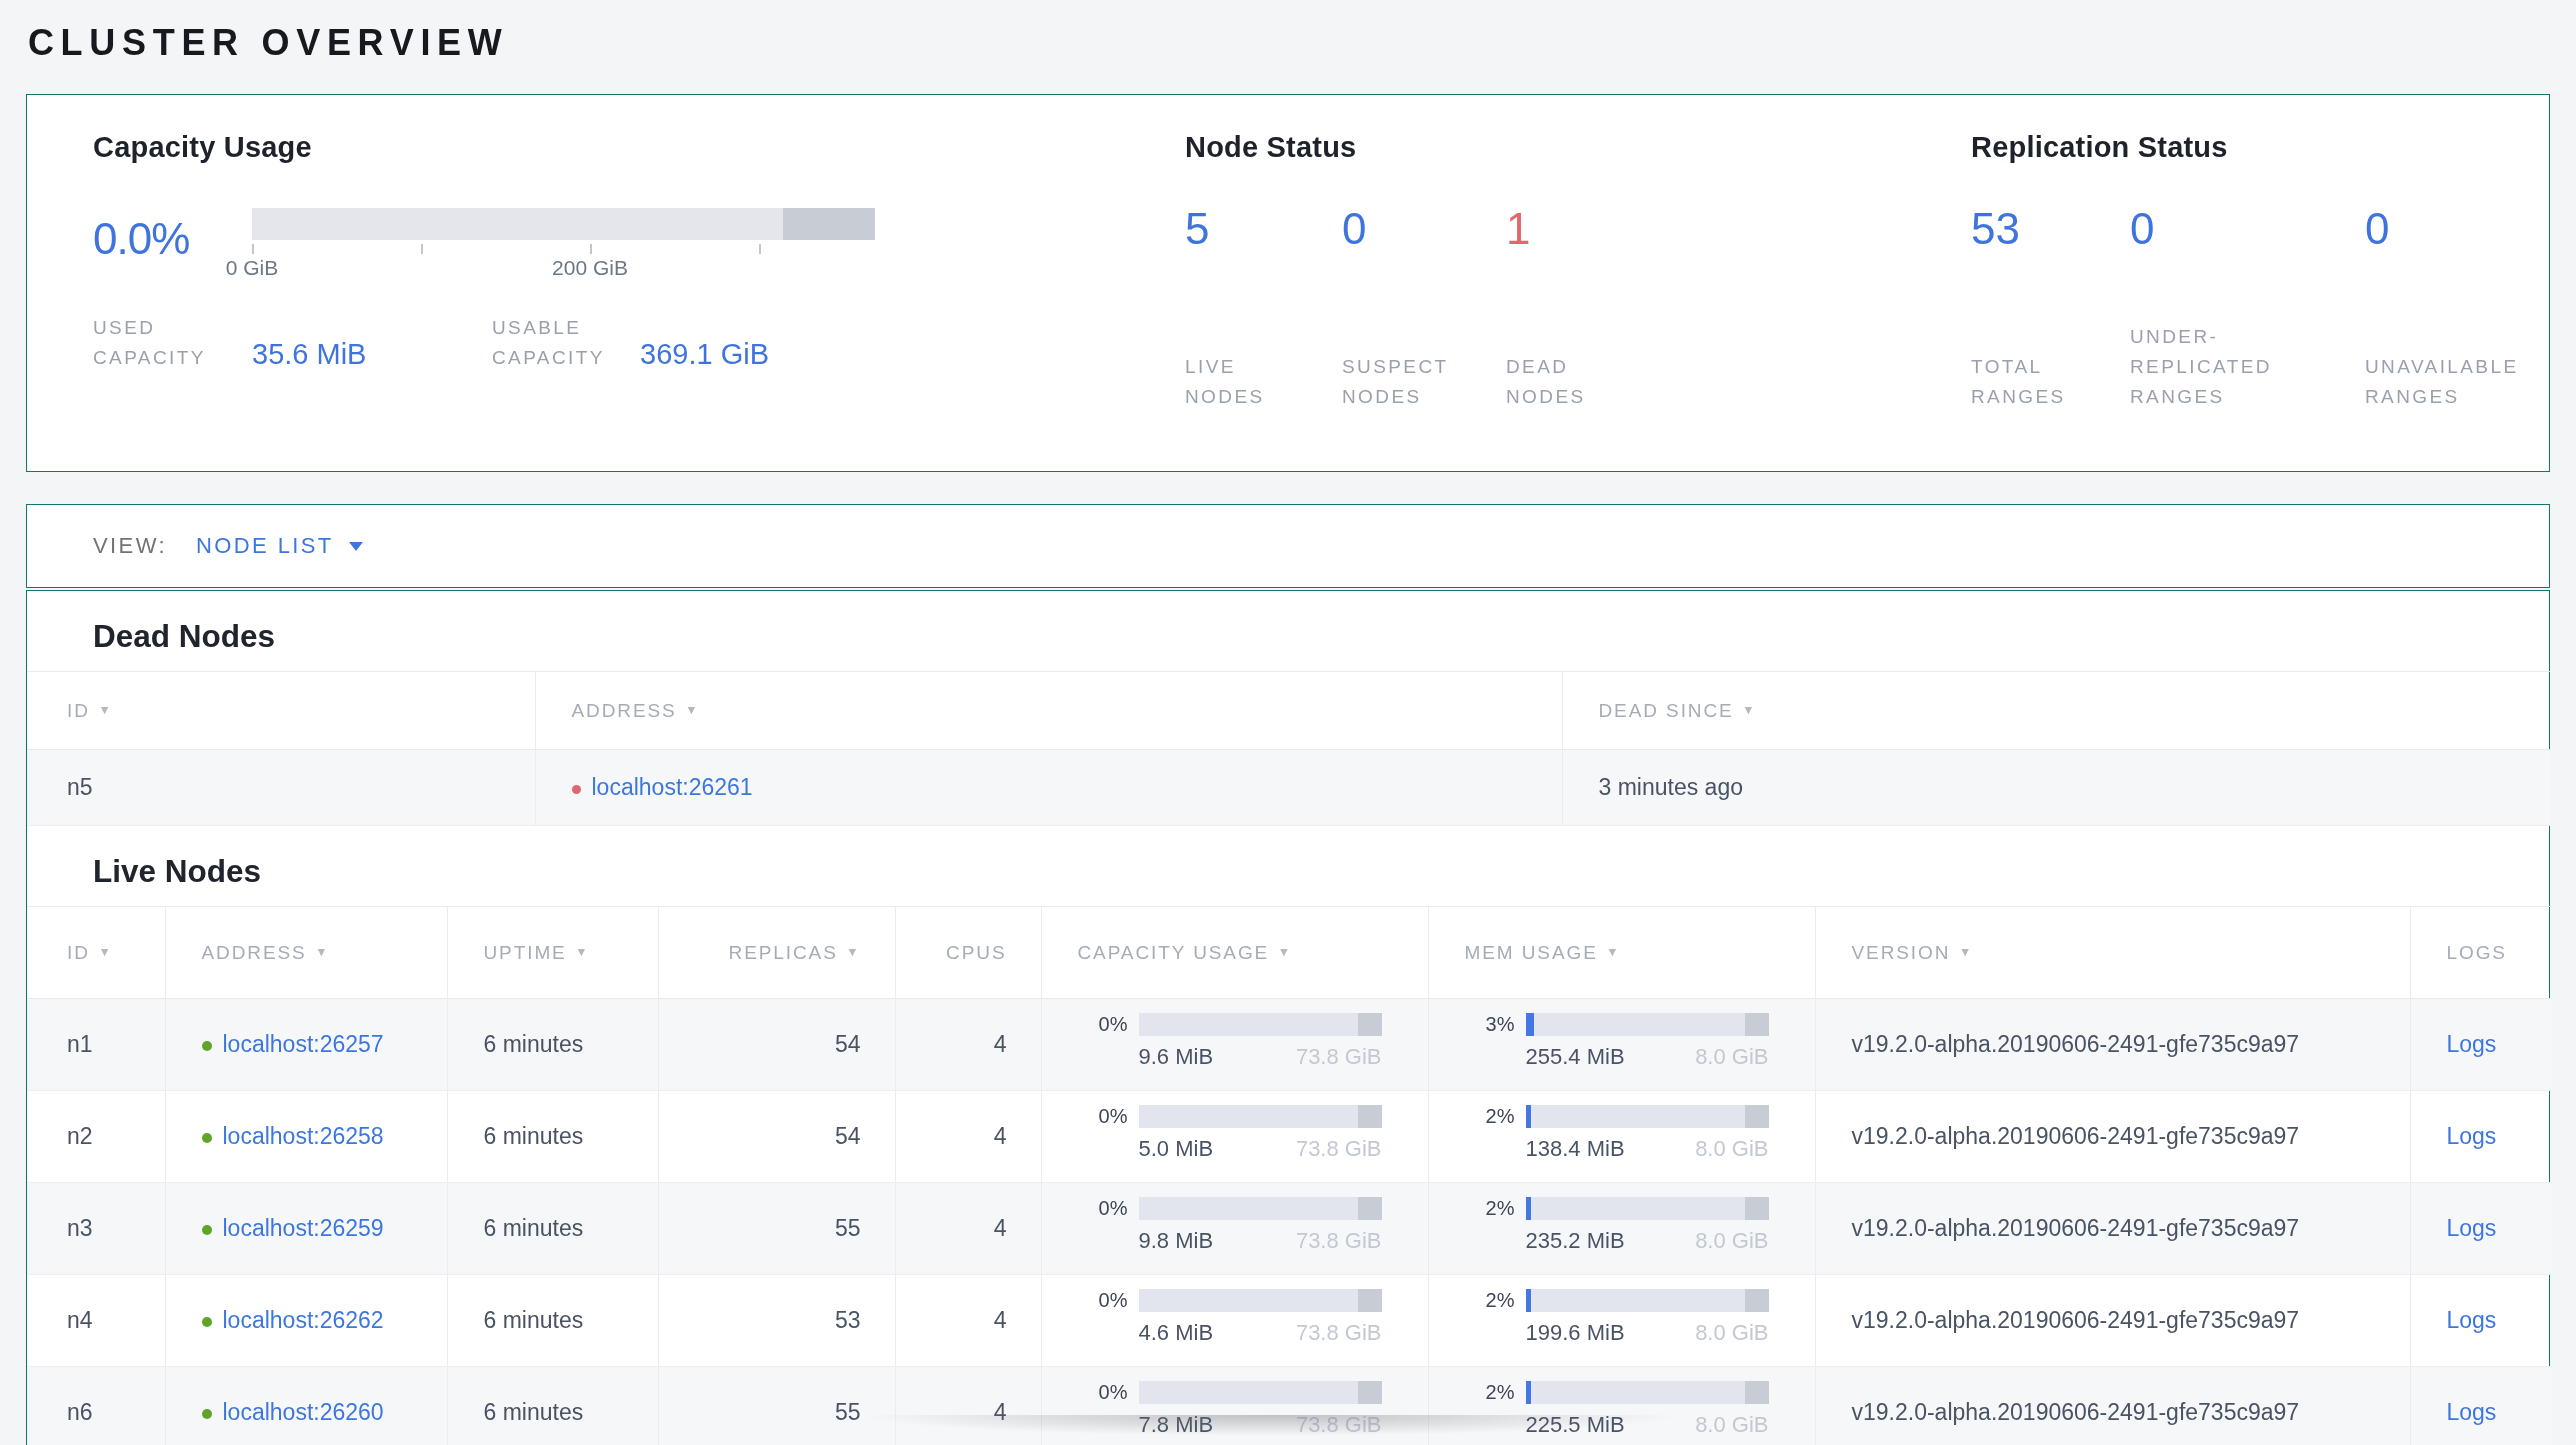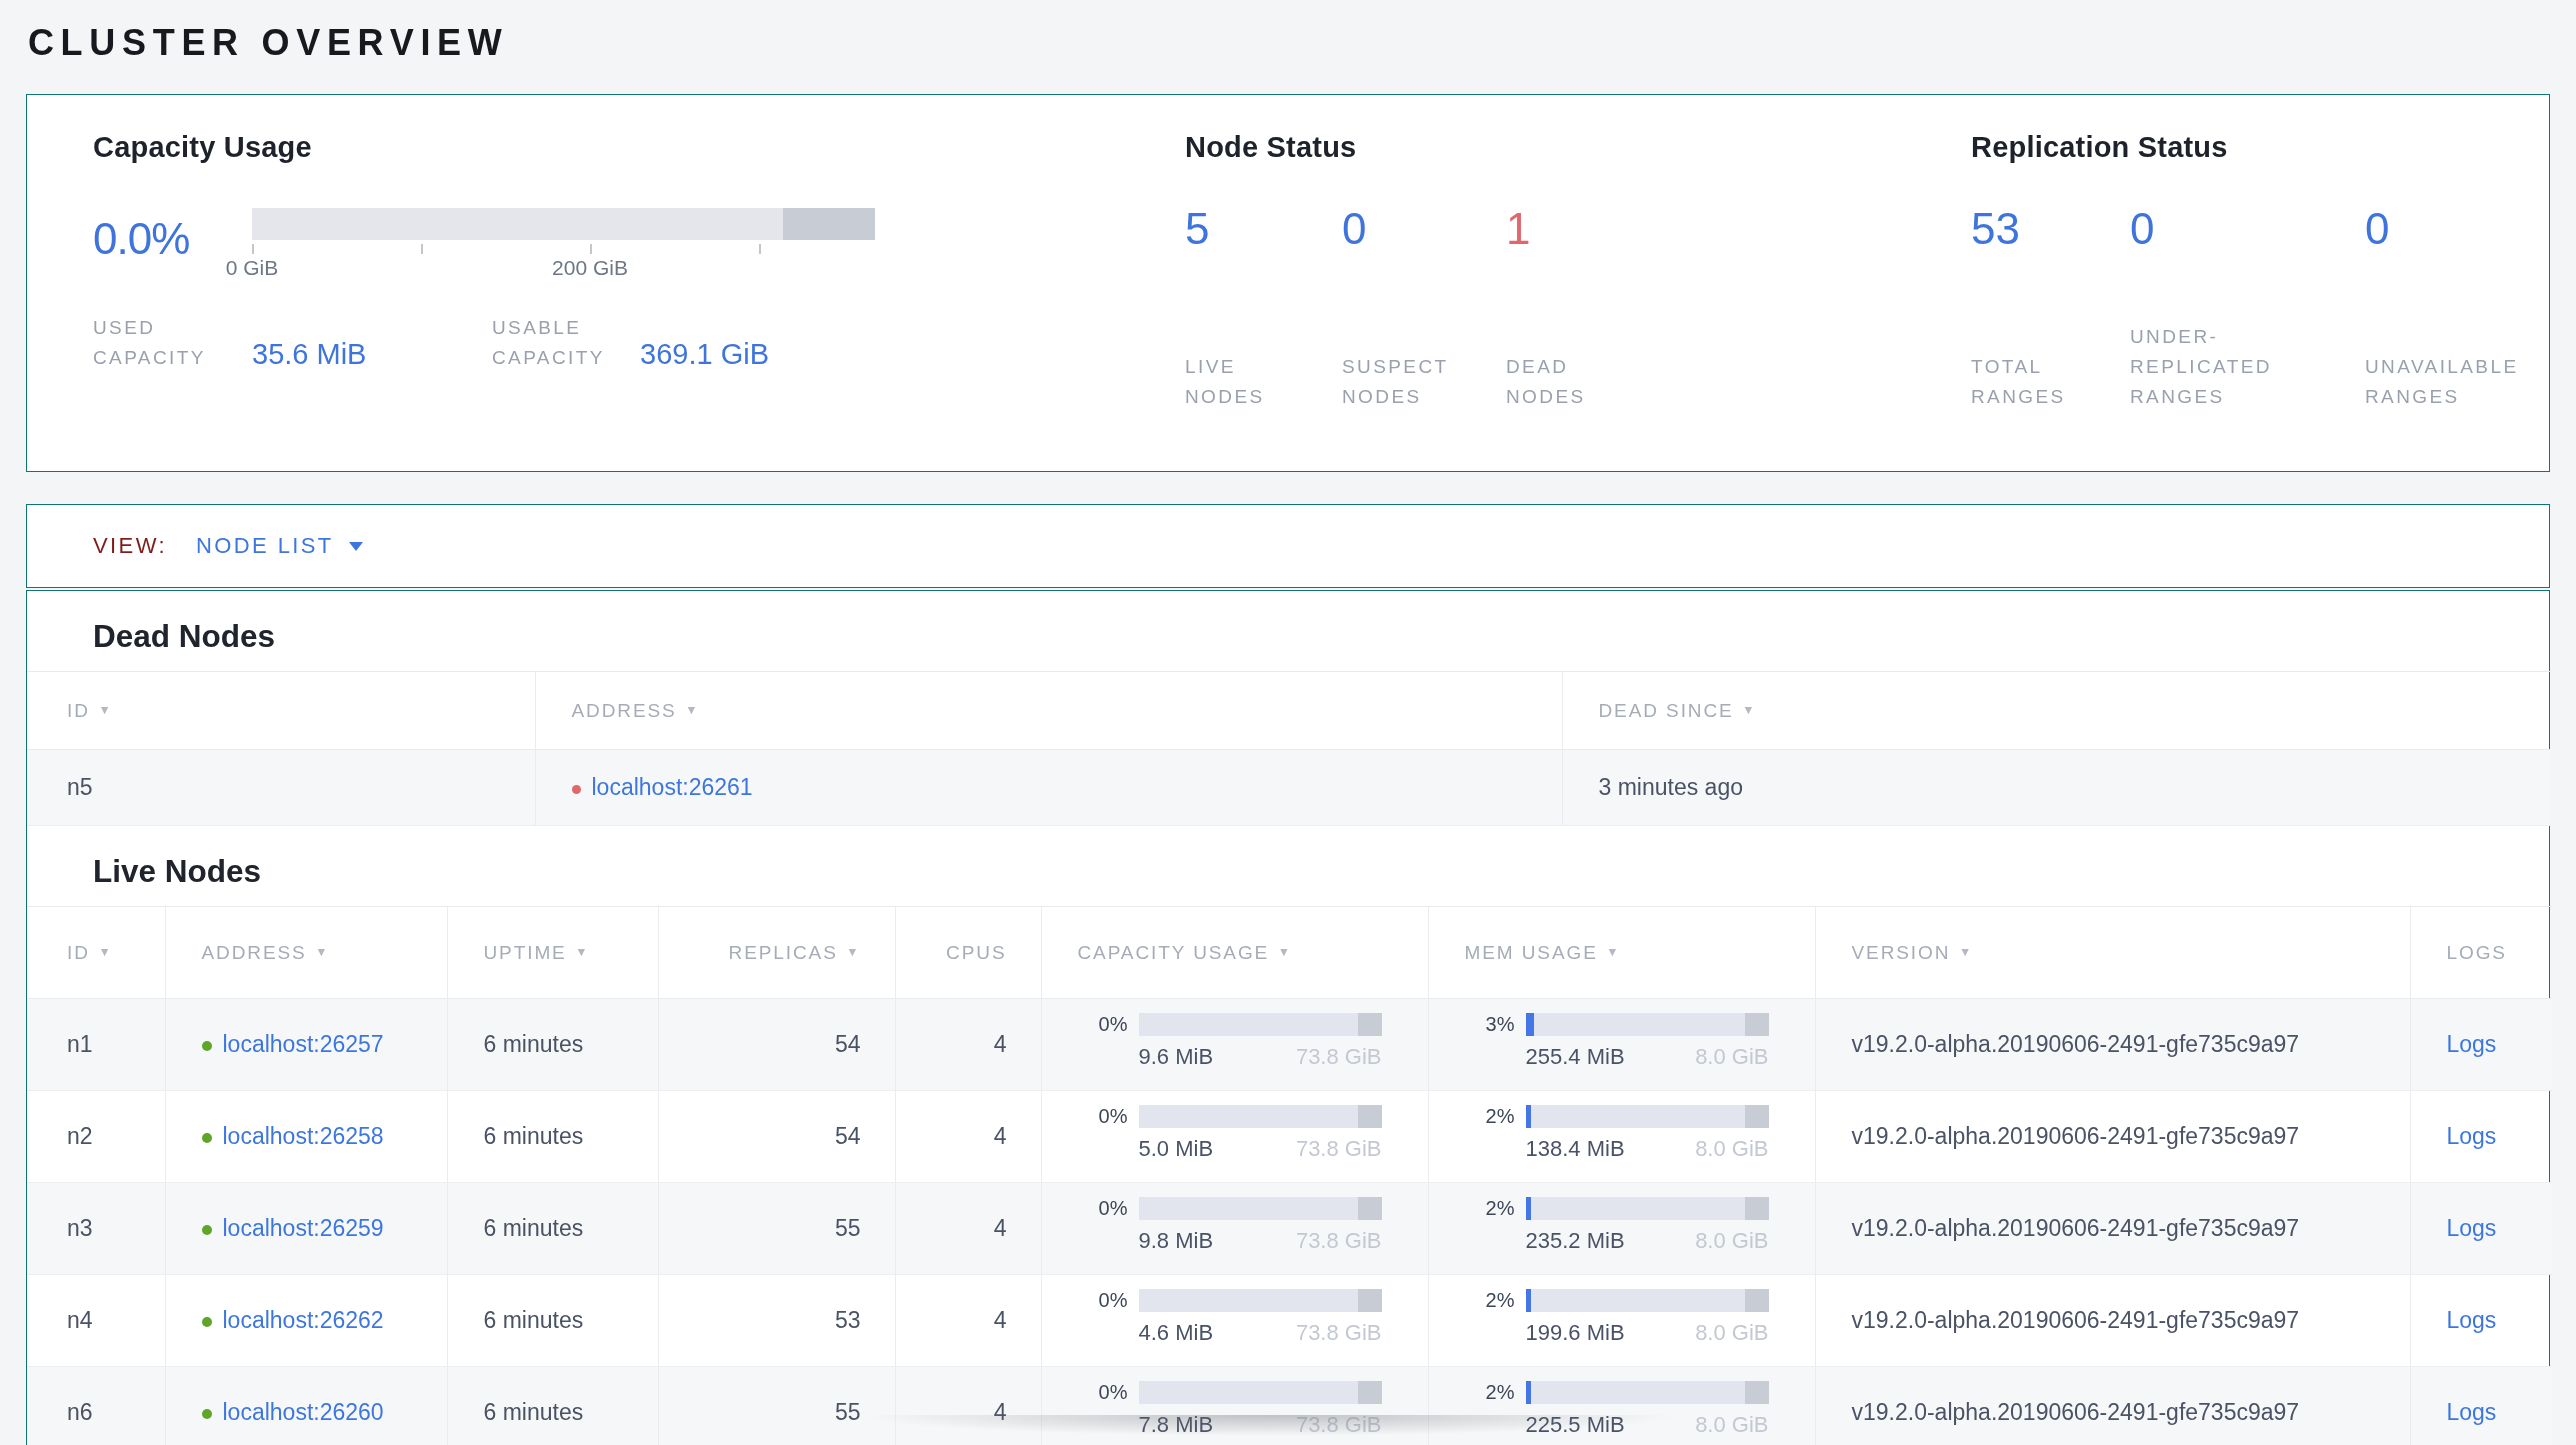--- a/index.html
+++ b/index.html
@@ -129,21 +129,21 @@
   .viewbar {
     margin-top: 32px;
     height: 84px;
     display: flex;
     align-items: center;
     padding-left: 66px;
   }
   .view-label {
     font-size: 22px;
     letter-spacing: 2.4px;
-    color: #7f1d1d;
+    color: #737373;
   }
   .view-select {
     margin-left: 29px;
     display: inline-flex;
     align-items: center;
     cursor: pointer;
   }
   .view-select .sel-text {
     font-size: 22px;
     font-weight: 500;

